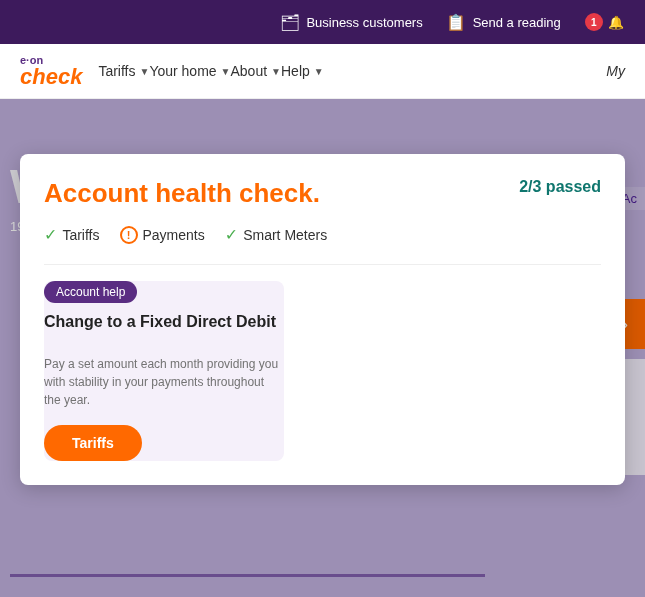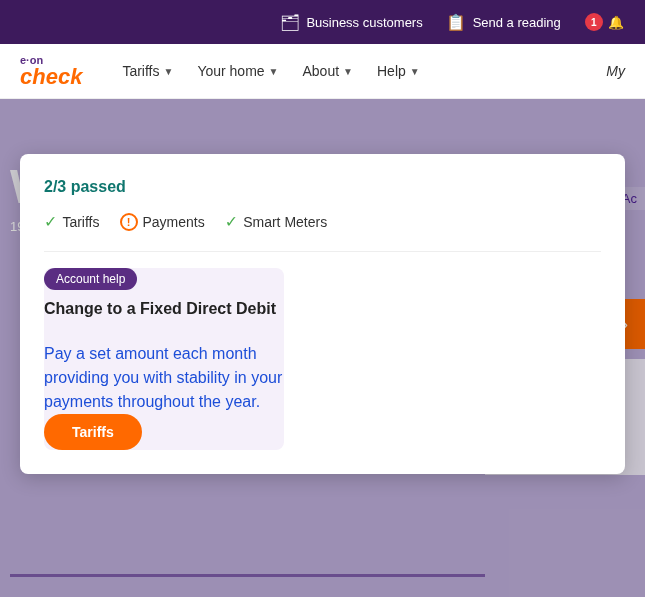--- a/index.html
+++ b/index.html
@@ -46,21 +46,20 @@
       font-weight: bold;
     }
 
     
     .nav-bar {
       background: white;
       height: 55px;
       display: flex;
       align-items: center;
       padding: 0 20px;
-      gap: 24px;
       border-bottom: 1px solid #eee;
       position: relative;
     }
     .logo {
       display: flex;
       flex-direction: column;
       line-height: 1;
       margin-right: 16px;
     }
     .logo-eon {
@@ -239,24 +238,24 @@
       display: inline-block;
       margin-bottom: 10px;
     }
     .help-title {
       font-size: 16px;
       font-weight: bold;
       color: #222;
       margin-bottom: 24px;
     }
     .help-desc {
-      font-size: 16px;
-      color: #1d4ed8;
+      font-size: 12px;
+      color: #737373;
       line-height: 1.5;
-      margin-bottom: 0;
+      margin-bottom: 16px;
     }
     .switch-btn {
       background: #ff6900;
       color: white;
       border: none;
       border-radius: 24px;
       padding: 10px 28px;
       font-size: 14px;
       font-weight: bold;
       cursor: pointer;
@@ -320,20 +319,21 @@
   <div class="circle-btn" style="right:0; top:200px; border-radius:50% 0 0 50%; width:40px;">
     <span>›</span>
   </div>
 
   <div style="position:absolute; bottom:20px; left:10px; right:160px; height:3px; background:#7c5ba6;"></div>
 
   <div class="modal-overlay"></div>
 
   <div class="health-modal">
     <div class="modal-header">
+      <span class="modal-title">Account health check.</span>
       <span class="modal-score">2/3 passed</span>
     </div>
 
     <div class="checks-row">
 
       <div class="check-item">
         <span class="check-ok">✓</span>
         <span>Tariffs</span>
       </div>
 

